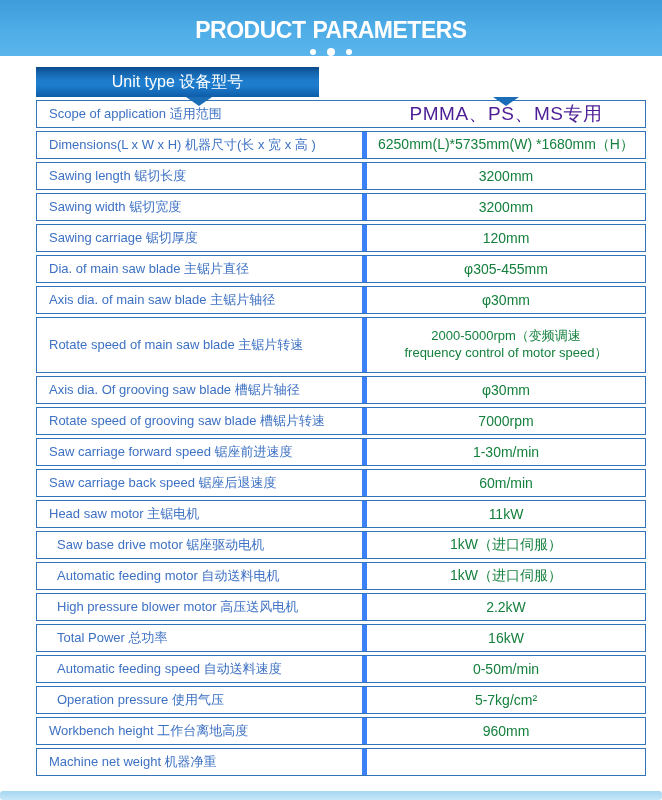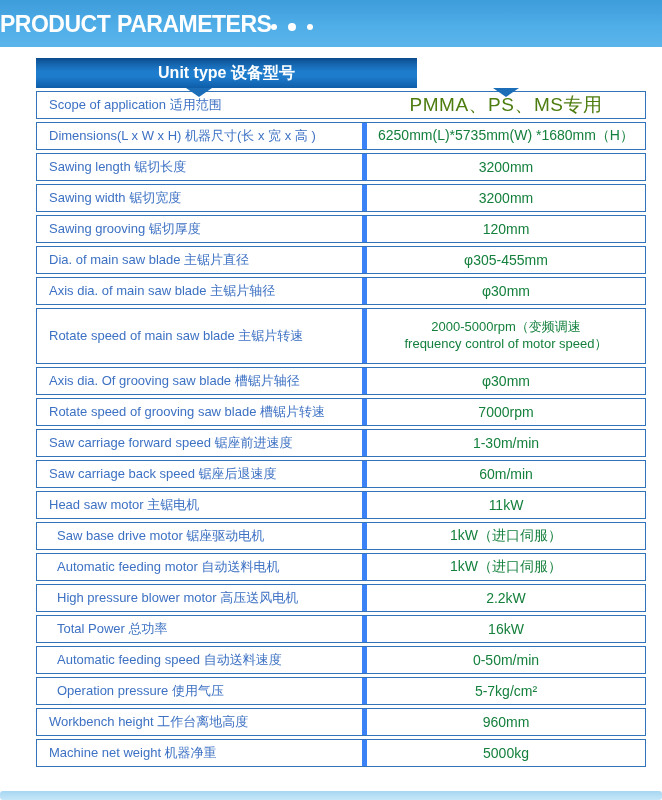--- a/index.html
+++ b/index.html
@@ -3,40 +3,40 @@
 <meta charset="utf-8">
 <style>
   * { margin:0; padding:0; box-sizing:border-box; }
   html,body { width:662px; }
   body {
     height:800px; position:relative; background:#ffffff; overflow:hidden;
     font-family:"Liberation Sans","DejaVu Sans",sans-serif;
   }
   
   .banner {
-    height:47px; width:662px;
+    height:56px; width:662px;
     background:linear-gradient(180deg,#3d9cda 0%,#4fade7 55%,#5bb5ec 100%);
-    display:flex; flex-direction:row; align-items:center; justify-content:flex-start;
+    display:flex; flex-direction:column; align-items:center; justify-content:flex-end;
   }
   .banner-title {
     color:#ffffff; font-size:23px; font-weight:bold;
     letter-spacing:-0.5px; word-spacing:1px; line-height:1; margin-top:2px;
   }
   .dots { display:flex; align-items:center; gap:11px; margin-top:6px; }
   .dot { width:6px; height:6px; border-radius:50%; background:#ffffff; }
   .dot.mid { width:8px; height:8px; }
   
   .table-header {
     margin:11px 16px 0 36px; height:30px; display:flex; gap:3px; position:relative;
   }
   .th-cell {
     background:linear-gradient(180deg,#0b4a8c 0%,#1565ad 20%,#1e7ccd 45%,#1e7ccd 62%,#0e5da8 100%);
     color:#ffffff; display:flex; align-items:center; justify-content:center; height:30px;
   }
-  .th-left  { width:381px; font-size:16px; font-weight:bold; }
+  .th-left  { width:283px; font-size:16px; font-weight:normal; }
   .th-right { flex:1; font-size:17px; font-weight:bold; }
   .tri {
     position:absolute; top:30px; width:0; height:0; z-index:3;
     border-left:13px solid transparent; border-right:13px solid transparent;
     border-top:9px solid #1a6db6;
   }
   .tri-left  { left:150px; }
   .tri-right { left:457px; }
   
   .rows { margin:3px 16px 0 36px; display:flex; flex-direction:column; gap:3px; }
@@ -46,21 +46,21 @@
     width:330px; padding-left:12px; display:flex; align-items:center;
     border-right:5px solid #3b82f6; font-size:13px; color:#3d71c3;
   }
   .row.indent .cell.label { padding-left:20px; }
   .cell.value {
     flex:1; display:flex; align-items:center; justify-content:center;
     font-size:14px; color:#15803d; text-align:center;
   }
   .row.first .cell.label { border-right:none; }
   .row.first { border-color:#3273ba;justify-content:flex-end; }
-  .row.first .cell.value { font-size:19px; color:#4d7c0f; letter-spacing:0.5px; }
+  .row.first .cell.value { font-size:19px; color:#4c1d95; letter-spacing:0.5px; }
   .row.tall .cell.value { font-size:13px; line-height:1.3; white-space:pre-line; }
   
   .bottom-bar {
     position:absolute; bottom:0; left:0; width:662px; height:9px;
     background:linear-gradient(180deg,#a6d6f1 0%,#c6e7f9 100%);
     border-radius:3px;
   }
 </style>
 </head>
 <body>
@@ -91,21 +91,21 @@
   </div>
   <div class="row">
     <div class="cell label">Sawing length 锯切长度</div>
     <div class="cell value">3200mm</div>
   </div>
   <div class="row">
     <div class="cell label">Sawing width 锯切宽度</div>
     <div class="cell value">3200mm</div>
   </div>
   <div class="row">
-    <div class="cell label">Sawing grooving 锯切厚度</div>
+    <div class="cell label">Sawing carriage 锯切厚度</div>
     <div class="cell value">120mm</div>
   </div>
   <div class="row">
     <div class="cell label">Dia. of main saw blade 主锯片直径</div>
     <div class="cell value">φ305-455mm</div>
   </div>
   <div class="row">
     <div class="cell label">Axis dia. of main saw blade 主锯片轴径</div>
     <div class="cell value">φ30mm</div>
   </div>
@@ -157,17 +157,16 @@
   <div class="row indent">
     <div class="cell label">Operation pressure 使用气压</div>
     <div class="cell value">5-7kg/cm²</div>
   </div>
   <div class="row">
     <div class="cell label">Workbench height 工作台离地高度</div>
     <div class="cell value">960mm</div>
   </div>
   <div class="row">
     <div class="cell label">Machine net weight 机器净重</div>
-    <div class="cell value">5000kg</div>
   </div>
 </div>
 
 <div class="bottom-bar"></div>
 
 </body></html>

